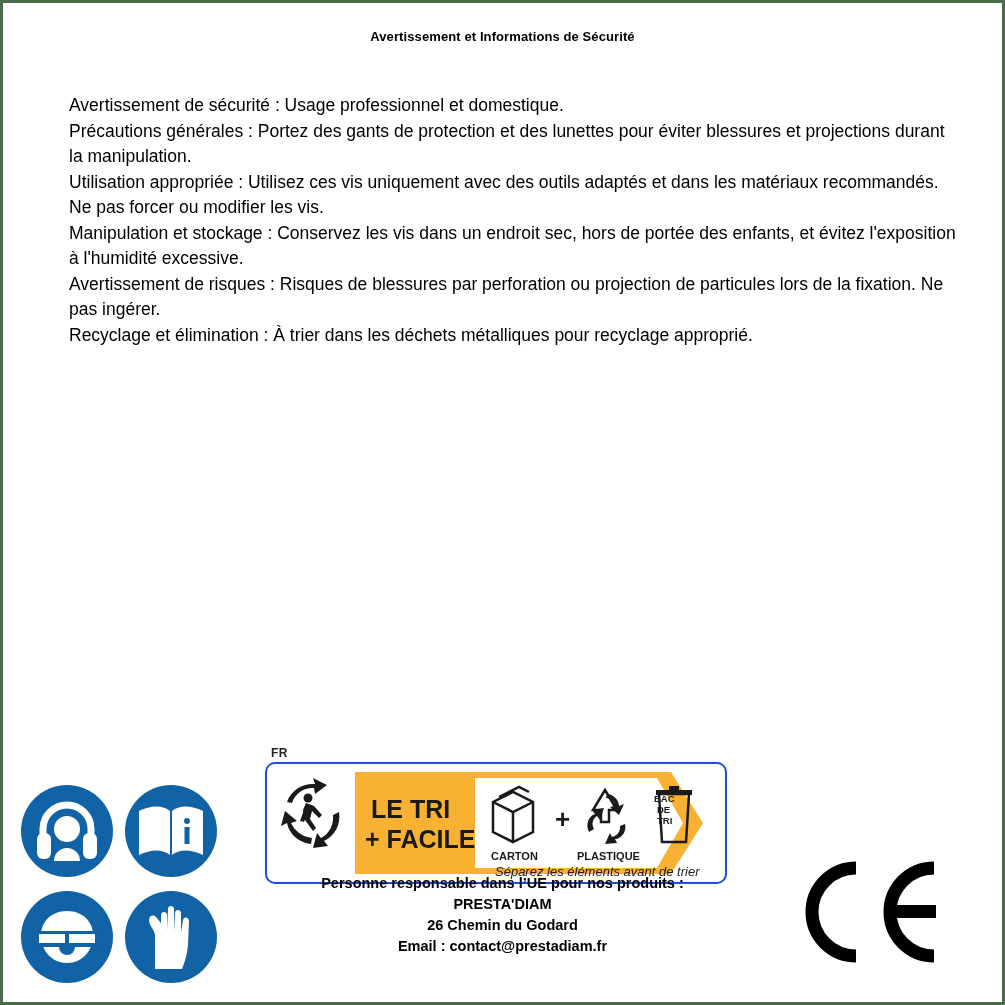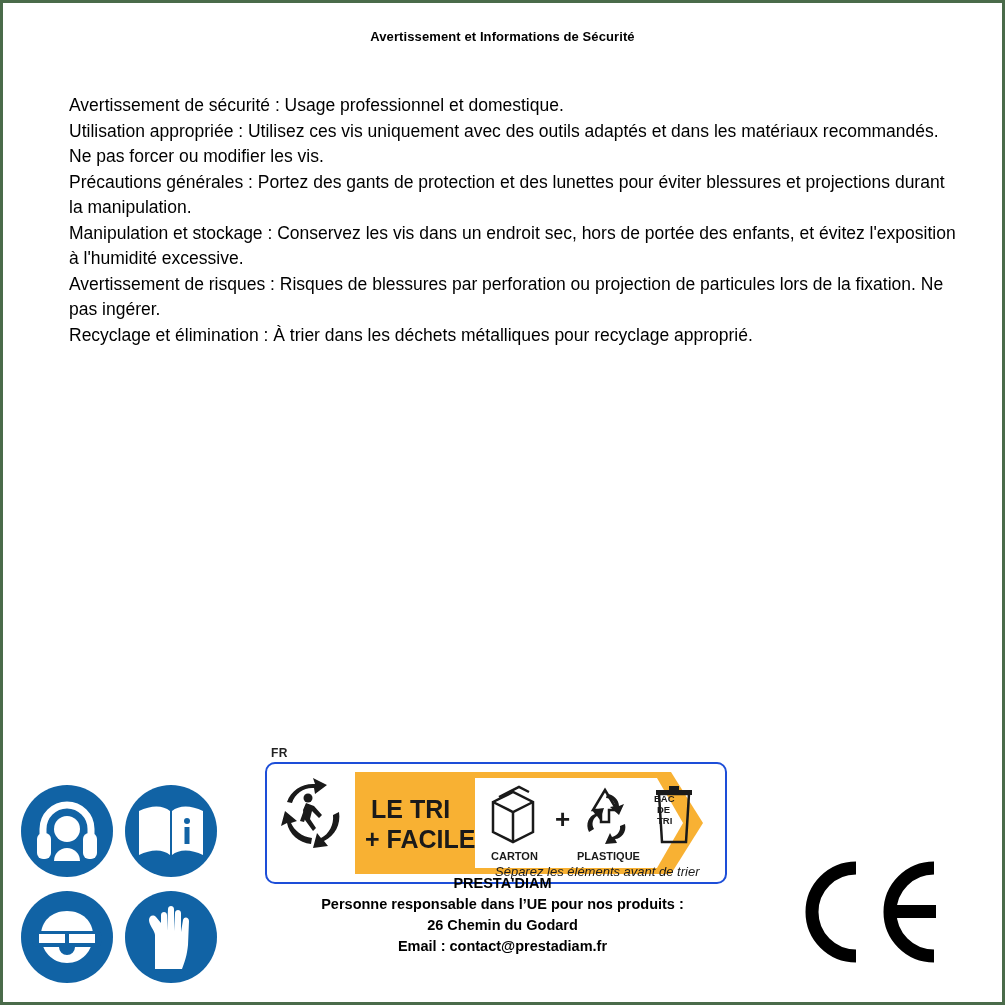--- a/index.html
+++ b/index.html
@@ -119,22 +119,22 @@
 </style>
 </head>
 <body>
 
 <div class="page">
 
   <div class="title">Avertissement et Informations de Sécurité</div>
 
   <div class="body-text">
     <p>Avertissement de sécurité : Usage professionnel et domestique.</p>
+    <p>Précautions générales : Portez des gants de protection et des lunettes pour éviter blessures et projections durant la manipulation.</p>
     <p>Utilisation appropriée : Utilisez ces vis uniquement avec des outils adaptés et dans les matériaux recommandés. Ne pas forcer ou modifier les vis.</p>
-    <p>Précautions générales : Portez des gants de protection et des lunettes pour éviter blessures et projections durant la manipulation.</p>
     <p>Manipulation et stockage : Conservez les vis dans un endroit sec, hors de portée des enfants, et évitez l'exposition à l'humidité excessive.</p>
     <p>Avertissement de risques : Risques de blessures par perforation ou projection de particules lors de la fixation. Ne pas ingérer.</p>
     <p>Recyclage et élimination : À trier dans les déchets métalliques pour recyclage approprié.</p>
   </div>
 
   <div class="pictos">
 
     <div class="picto p1">
       <svg width="92" height="92" viewBox="0 0 92 92">
 
@@ -231,21 +231,21 @@
 
   <div class="ce">
     <svg width="140" height="108" viewBox="0 0 140 108">
       <path d="M56 10 A44 44 0 1 0 56 98" fill="none" stroke="#000" stroke-width="13"></path>
       <path d="M134 10 A44 44 0 1 0 134 98" fill="none" stroke="#000" stroke-width="13"></path>
       <rect x="96" y="47" width="40" height="13" fill="#000"></rect>
     </svg>
   </div>
 
   <div class="resp">
-    <div>PRESTA'DIAM</div>
     <div>
       <span>Personne responsable dans l’</span><span>UE</span><span> pour nos produits :</span>
     </div>
+    <div>PRESTA'DIAM</div>
     <div>26 Chemin du Godard</div>
     <div>Email : contact@prestadiam.fr</div>
   </div>
 
 </div>
 
 </body></html>

